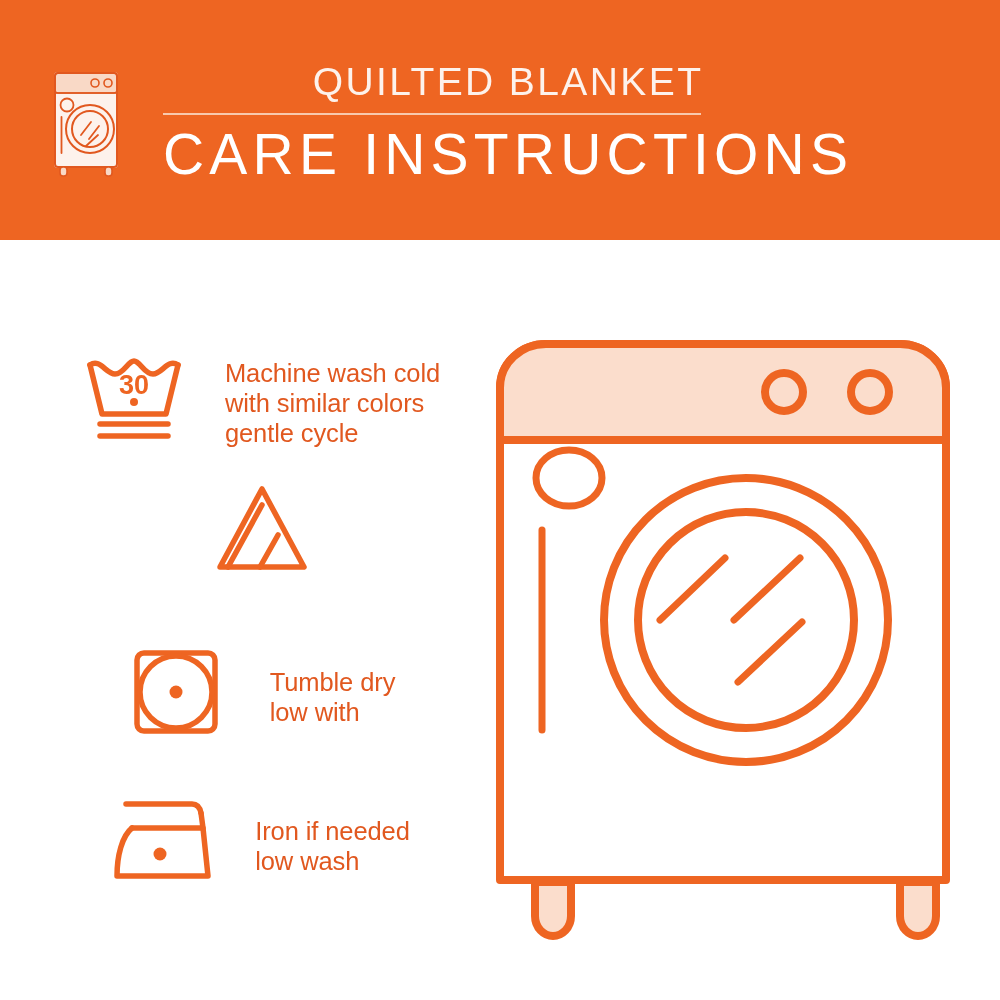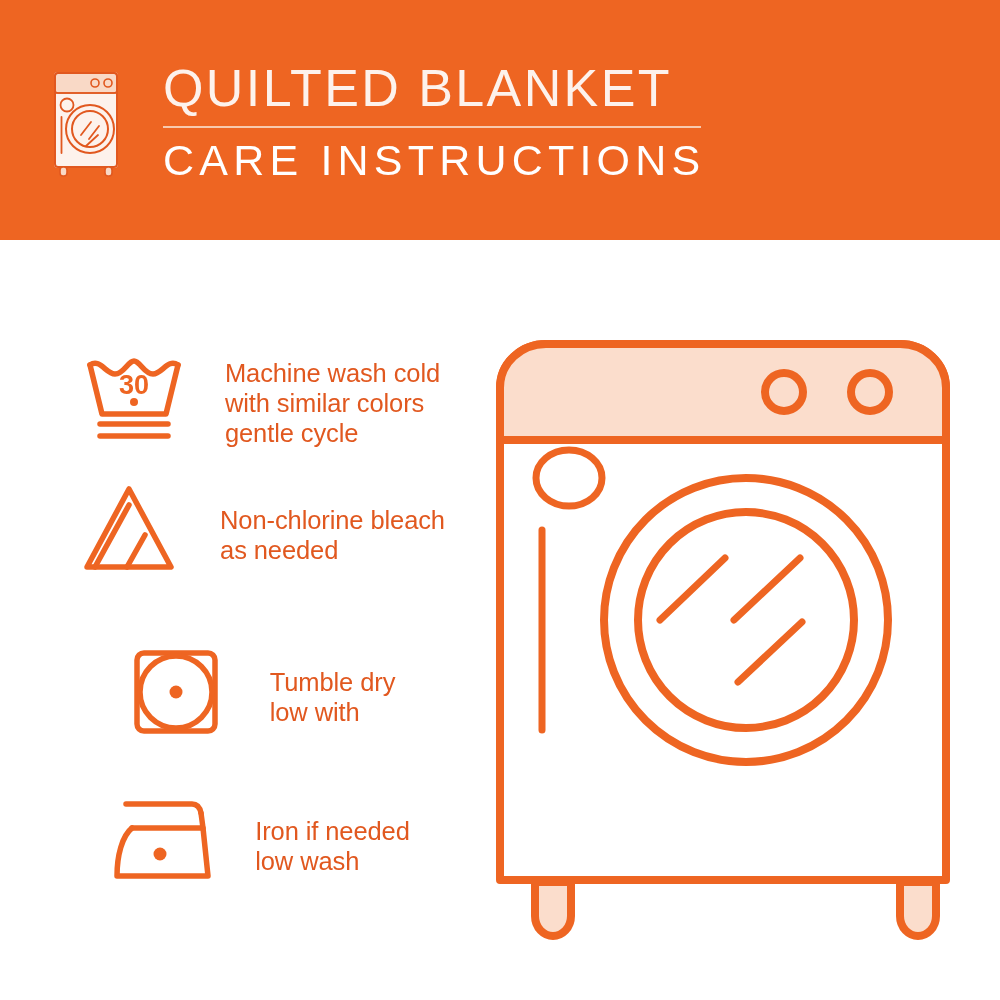--- a/index.html
+++ b/index.html
@@ -37,36 +37,37 @@
     height: 112px;
     flex: 0 0 auto;
     margin-top: 5px;
   }
   #header-titles {
     margin-left: 33px;
     margin-top: 2px;
   }
   #title-line1 {
     color: #FDF2EC;
-    font-size: 52px;
+    font-size: 39px;
     font-weight: 300;
     letter-spacing: 2.4px;
     line-height: 1;
     white-space: nowrap;
     font-family: "Liberation Sans", sans-serif;
+    text-align: center;
   }
   #title-divider {
     width: 538px;
     height: 1.6px;
     background: #F8C9AE;
     margin: 12px 0 11px 0;
   }
   #title-line2 {
     color: #FFFFFF;
-    font-size: 43px;
+    font-size: 57px;
     font-weight: 400;
     letter-spacing: 5.2px;
     line-height: 1;
     white-space: nowrap;
     font-family: "Liberation Sans", sans-serif;
   }
 
   
   #care-list {
     position: absolute;
@@ -184,22 +185,20 @@
   <div class="care-row" id="care-row-1">
     <div class="care-icon">
       <svg viewBox="0 0 100 100" width="100" height="100" xmlns="http://www.w3.org/2000/svg">
         <g fill="none" stroke="#EE6522" stroke-width="5.5" stroke-linecap="round" stroke-linejoin="round">
           <path d="M50 9 L 92 87 L 8 87 Z"></path>
           <line x1="50" y1="25" x2="16" y2="87"></line>
           <line x1="66" y1="55" x2="48" y2="87"></line>
         </g>
       </svg>
     </div>
-    <div class="care-text">Non-chlorine bleach
-as needed</div>
   </div>
 
   <div class="care-row" id="care-row-2">
     <div class="care-icon">
       <svg viewBox="0 0 100 100" width="100" height="100" xmlns="http://www.w3.org/2000/svg">
         <g fill="none" stroke="#EE6522" stroke-width="5.5" stroke-linejoin="round">
           <rect x="8" y="11" width="78" height="78" rx="7"></rect>
           <circle cx="47" cy="50" r="36"></circle>
         </g>
         <circle cx="47" cy="50" r="6.5" fill="#EE6522"></circle>

